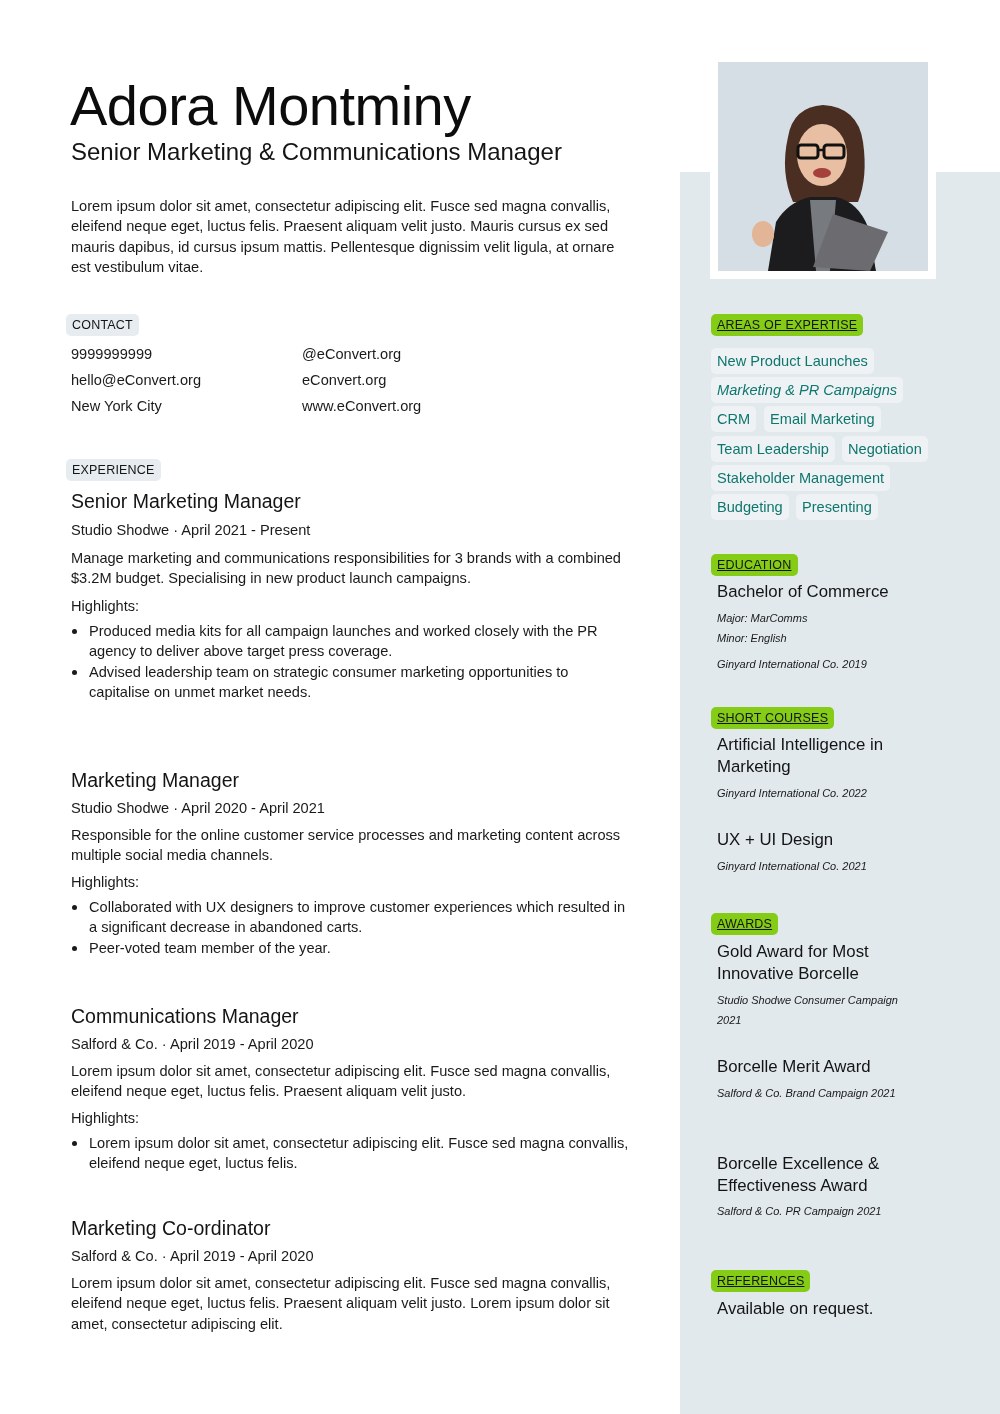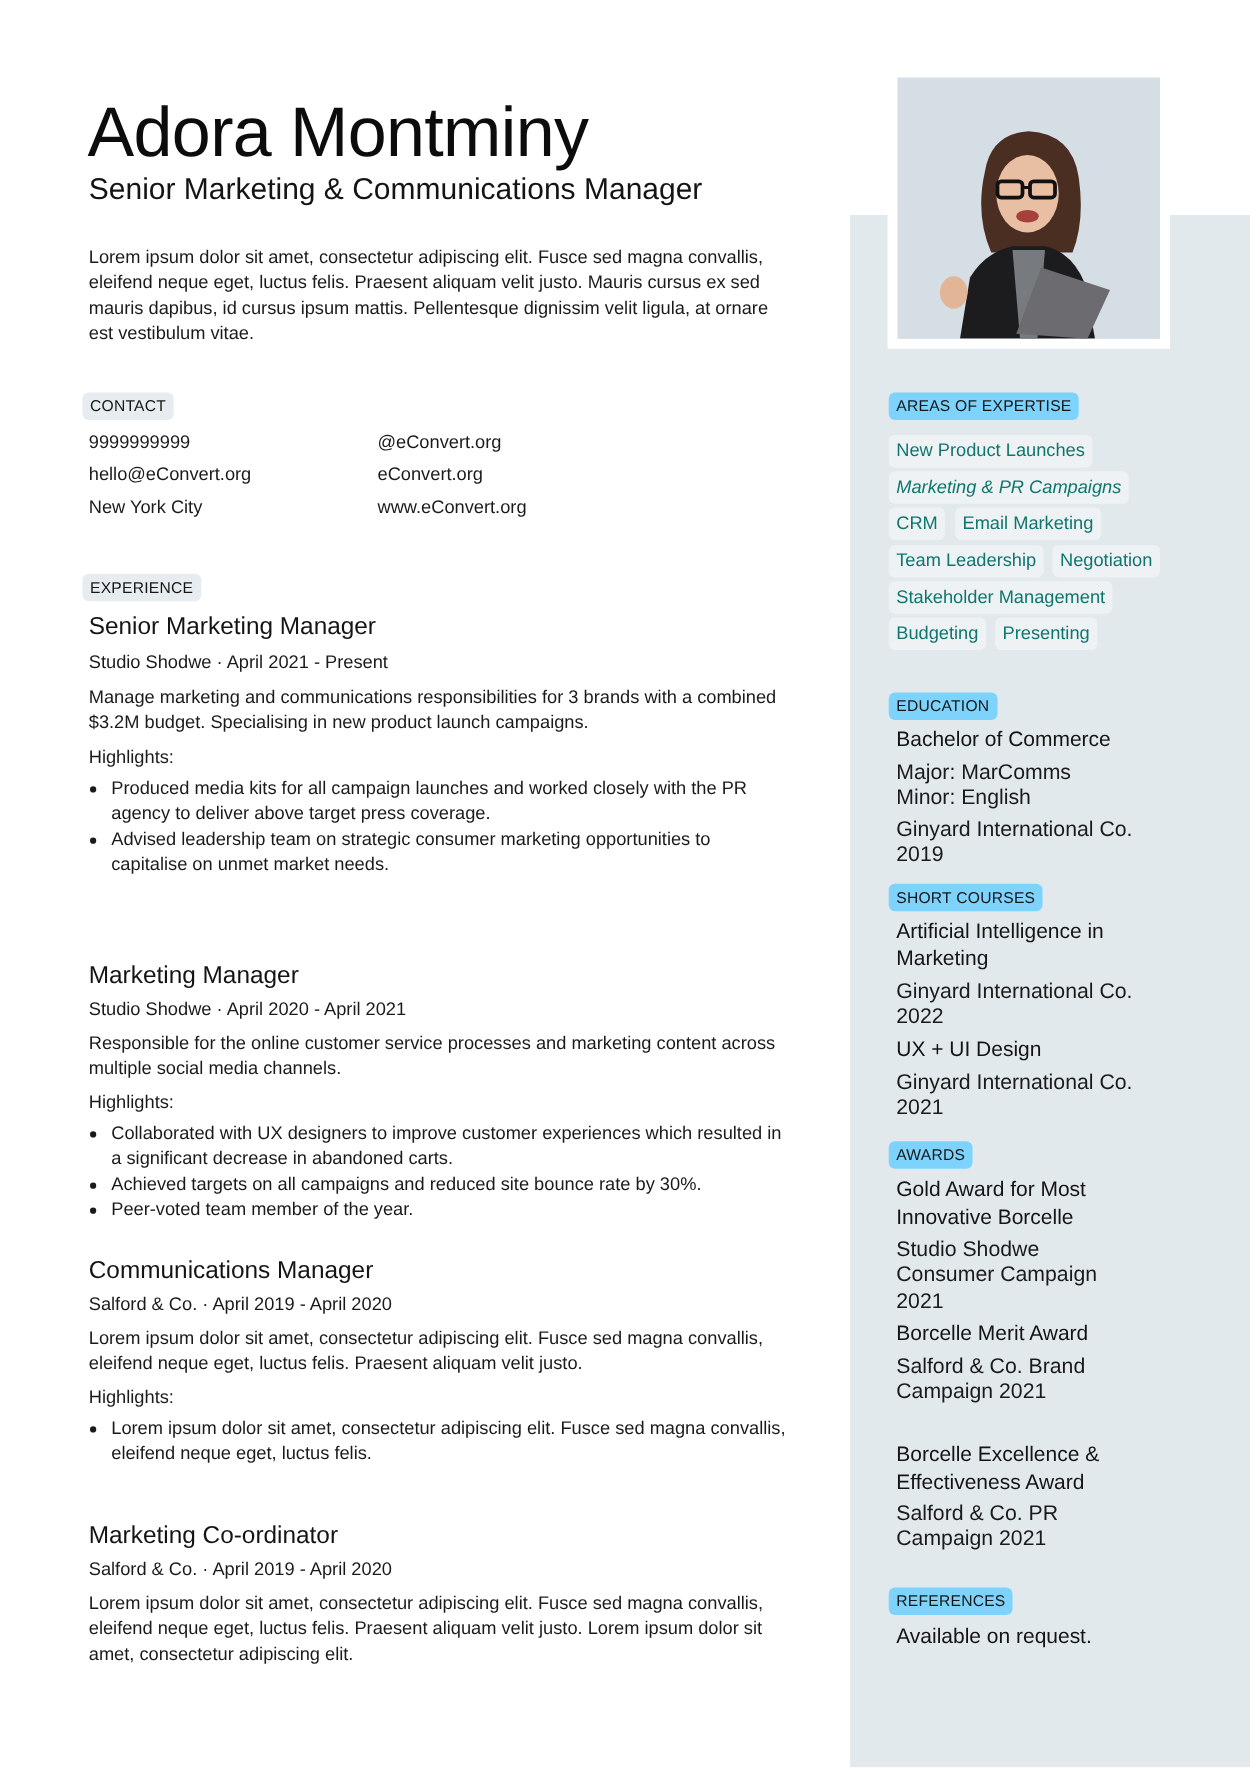--- a/index.html
+++ b/index.html
@@ -9,36 +9,36 @@
     .sidebar-bg { position: absolute; left: 680px; top: 172px; width: 320px; height: 1242px; background: #e1e9ed; }
     .photo-frame { position: absolute; left: 710px; top: 53px; width: 226px; height: 226px; background: #ffffff; }
     .photo { position: absolute; left: 718px; top: 62px; width: 210px; height: 209px; background: #d5dde4; overflow: hidden; }
 
     .name { position: absolute; left: 70px; top: 76px; font-size: 56px; font-weight: 400; letter-spacing: -0.5px; color: #0c0c0c; line-height: 60px; }
     .role { position: absolute; left: 71px; top: 137px; font-size: 24px; color: #141414; line-height: 30px; }
     .summary { position: absolute; left: 71px; top: 196px; width: 560px; font-size: 14.6px; line-height: 20.3px; color: #1a1a1a; }
 
     .badge { position: absolute; display: inline-block; font-size: 12.5px; letter-spacing: 0.2px; padding: 4px 6px 3px 6px; border-radius: 5px; line-height: 15px; color: #151515; white-space: nowrap; }
     .badge.left { background: #e6ecef; }
-    .badge.right { background: #7dd3fc; }
+    .badge.right { background: #84cc16; text-decoration: underline; }
 
     .contact-item { position: absolute; font-size: 14.6px; line-height: 20px; color: #1a1a1a; white-space: nowrap; }
 
     .job-title { position: absolute; left: 71px; font-size: 19.5px; line-height: 24px; color: #141414; white-space: nowrap; }
     .job-meta { position: absolute; left: 71px; font-size: 14.6px; line-height: 20px; color: #1a1a1a; white-space: nowrap; }
     .job-desc { position: absolute; left: 71px; width: 560px; font-size: 14.6px; line-height: 20.3px; color: #1a1a1a; }
     .job-hl-label { position: absolute; left: 71px; font-size: 14.6px; line-height: 20px; color: #1a1a1a; }
     .job-bullets { position: absolute; left: 71px; width: 560px; list-style: none; }
     .job-bullets li { position: relative; padding-left: 18px; font-size: 14.6px; line-height: 20.3px; color: #1a1a1a; }
     .job-bullets li::before { content: ""; position: absolute; left: 1px; top: 8px; width: 5px; height: 5px; border-radius: 50%; background: #1a1a1a; }
 
     .chip { position: absolute; background: #eef2f4; border-radius: 5px; padding: 3px 6px; font-size: 14.6px; line-height: 20px; color: #0f766e; white-space: nowrap; }
 
     .side-title { position: absolute; left: 717px; width: 230px; font-size: 16.8px; line-height: 21.5px; color: #141414; }
-    .side-sub { position: absolute; left: 717px; width: 230px; font-size: 17px; line-height: 20.3px; color: #1a1a1a; }
+    .side-sub { position: absolute; left: 717px; width: 230px; font-size: 11px; line-height: 20.3px; color: #1a1a1a; font-style: italic; }
   </style>
 </head>
 <body>
 
 <div class="sidebar-bg"></div>
 <div class="photo-frame"></div>
 <div class="photo">
   <svg width="210" height="209" viewBox="0 0 210 209">
     <rect width="210" height="209" fill="#d6dee5"></rect>
 
@@ -84,21 +84,20 @@
   <li>Produced media kits for all campaign launches and worked closely with the PR agency to deliver above target press coverage.</li>
   <li>Advised leadership team on strategic consumer marketing opportunities to capitalise on unmet market needs.</li>
 </ul>
 
 <div class="job-title" style="top:768px;">Marketing Manager</div>
 <div class="job-meta" style="top:798px;">Studio Shodwe · April 2020 - April 2021</div>
 <div class="job-desc" style="top:825px;">Responsible for the online customer service processes and marketing content across multiple social media channels.</div>
 <div class="job-hl-label" style="top:872px;">Highlights:</div>
 <ul class="job-bullets" style="top:897px;">
   <li>Collaborated with UX designers to improve customer experiences which resulted in a significant decrease in abandoned carts.</li>
-  <li>Achieved targets on all campaigns and reduced site bounce rate by 30%.</li>
   <li>Peer-voted team member of the year.</li>
 </ul>
 
 <div class="job-title" style="top:1004px;">Communications Manager</div>
 <div class="job-meta" style="top:1034px;">Salford &amp; Co. · April 2019 - April 2020</div>
 <div class="job-desc" style="top:1061px;">Lorem ipsum dolor sit amet, consectetur adipiscing elit. Fusce sed magna convallis, eleifend neque eget, luctus felis. Praesent aliquam velit justo.</div>
 <div class="job-hl-label" style="top:1108px;">Highlights:</div>
 <ul class="job-bullets" style="top:1133px;">
   <li>Lorem ipsum dolor sit amet, consectetur adipiscing elit. Fusce sed magna convallis, eleifend neque eget, luctus felis.</li>
 </ul>

